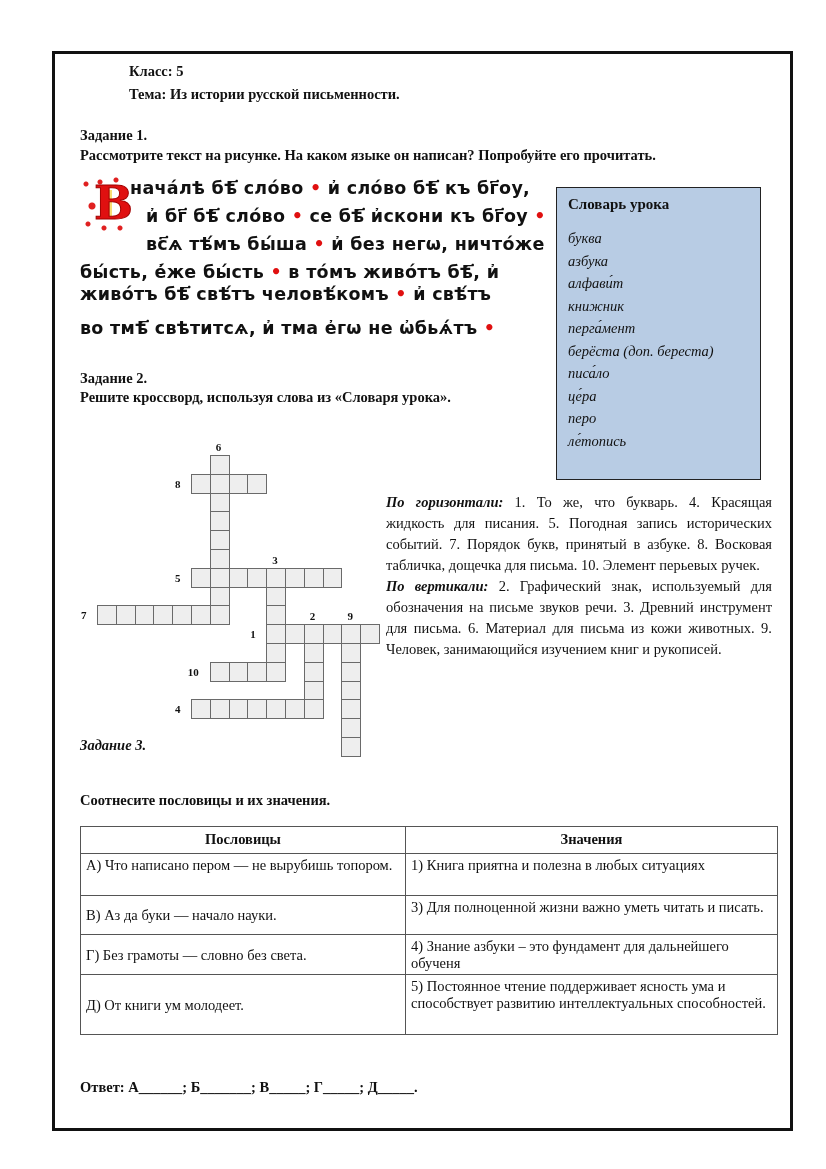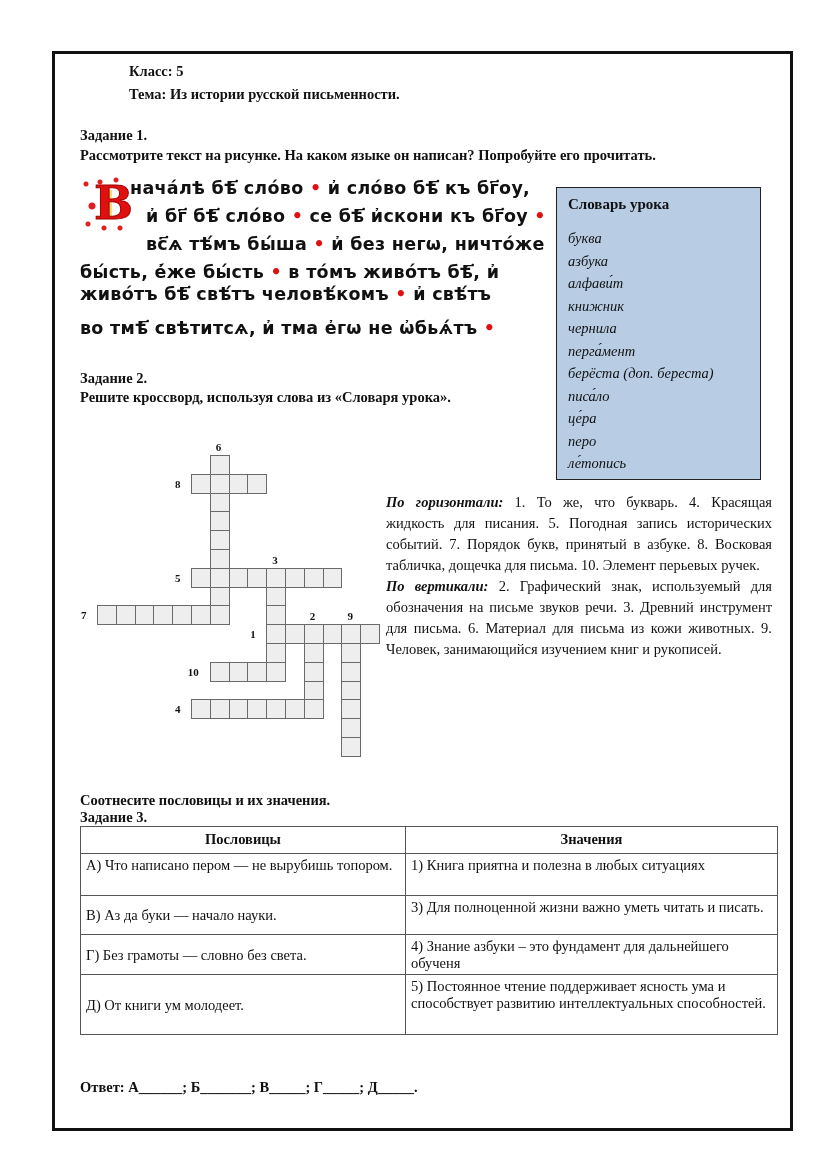--- a/index.html
+++ b/index.html
@@ -50,21 +50,21 @@
   .cw { left:0; top:0; width:0; height:0; }
   .cell { position:absolute; width:18px; height:18px; background:#eeeeee;
           border:1px solid #6a6a6a; box-sizing:border-box; }
   .num { position:absolute; font-weight:bold; font-size:11px; line-height:12px; }
 
   
   .clues { left:386px; top:492px; width:386px; font-size:14.5px; line-height:21px;
            text-align:justify; }
   .clues .lbl { font-weight:bold; font-style:italic; }
 
-  .task3-title { left:80px; top:808px; }
+  .task3-title { left:80px; top:736px;font-style:italic; }
   .task3-text { left:80px; top:791px; }
 
   table.prov { position:absolute; left:80px; top:826px; width:698px; border-collapse:collapse;
                font-size:14.5px; line-height:17px;padding-left:17px; }
   table.prov td, table.prov th { border:1px solid #555; vertical-align:top; padding:3px 5px 2px 5px; }
   table.prov th { font-weight:bold; text-align:center; height:20px; padding-top:4px; }
   table.prov td.left { width:314px; }
   table.prov td.mid { vertical-align:middle; }
   .answer { left:80px; top:1078px; }
 </style>
@@ -104,21 +104,20 @@
     <span>во тмѣ҃ свѣтитсѧ,  и҆ тма е҆гѡ не ѡ҆бьѧ́тъ</span> <span class="dot">•</span>
   </div>
 </div>
 
 <div class="abs dict">
   <div class="dict-title">Словарь урока</div>
   <div class="dict-item">буква</div>
   <div class="dict-item">азбука</div>
   <div class="dict-item">алфави́т</div>
   <div class="dict-item">книжник</div>
-  <div class="dict-item">чернила</div>
   <div class="dict-item">перга́мент</div>
   <div class="dict-item">берёста (доп. береста)</div>
   <div class="dict-item">писа́ло</div>
   <div class="dict-item">це́ра</div>
   <div class="dict-item">перо</div>
   <div class="dict-item">ле́топись</div>
 </div>
 
 <div class="abs t14 bold task2-title">Задание 2.</div>
 <div class="abs t14 bold task2-text">Решите кроссворд, используя слова из «Словаря урока».</div>

